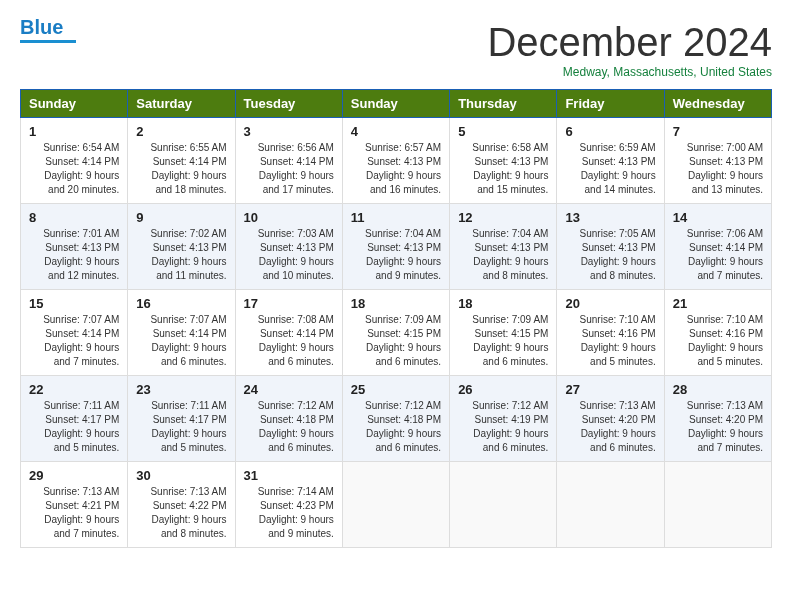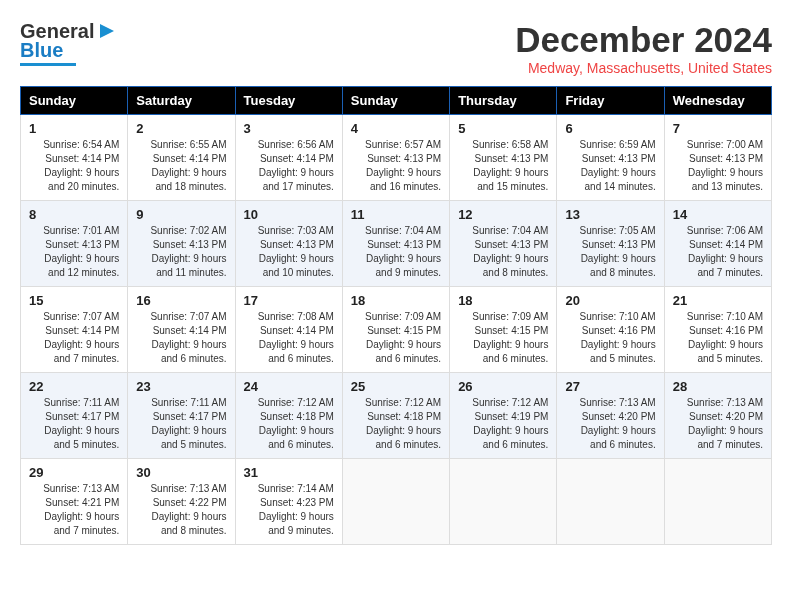--- a/index.html
+++ b/index.html
@@ -13,35 +13,35 @@
     .header-area {
       display: flex;
       justify-content: space-between;
       align-items: flex-start;
       margin-bottom: 10px;
     }
     .title-area {
       text-align: right;
     }
     .main-title {
-      font-size: 35px;
-      font-weight: bold;
+      font-size: 40px;
+      font-weight: normal;
       color: #333;
     }
     .subtitle {
-      font-size: 14px;
-      color: #ef4444;
+      font-size: 12px;
+      color: #15803d;
     }
     .calendar {
       width: 100%;
       border-collapse: collapse;
       font-size: 11px;
     }
     .calendar thead tr th {
-      background: #000000;
+      background: #4d7c0f;
       color: #fff;
       text-align: left;
       padding: 6px 8px;
       font-size: 13px;
       font-weight: bold;
       border: 1px solid #1a5fb4;
     }
     .calendar tbody tr td {
       vertical-align: top;
       padding: 6px 8px;
@@ -79,26 +79,20 @@
       display: flex;
       flex-direction: column;
     }
   </style>
 </head>
 <body>
 
 <div class="header-area">
   <div class="logo-wrapper">
     <div class="logo-name">
-      <div style="display:flex;align-items:center;">
-        <span style="font-size:20px;font-weight:bold;color:#333;">General</span>
-        <svg width="22" height="22" viewBox="0 0 22 22" style="margin-left:2px;margin-top:-2px;">
-          <polygon points="4,4 18,11 4,18" fill="#1a8fd1"></polygon>
-        </svg>
-      </div>
       <div style="display:flex;align-items:center;margin-top:-4px;">
         <span style="font-size:20px;font-weight:bold;color:#1a7dc4;">Blue</span>
       </div>
       <div style="height:3px;background:#1a8fd1;width:56px;margin-top:1px;"></div>
     </div>
   </div>
   <div class="title-area">
     <div class="main-title">December 2024</div>
     <div class="subtitle">Medway, Massachusetts, United States</div>
   </div>

